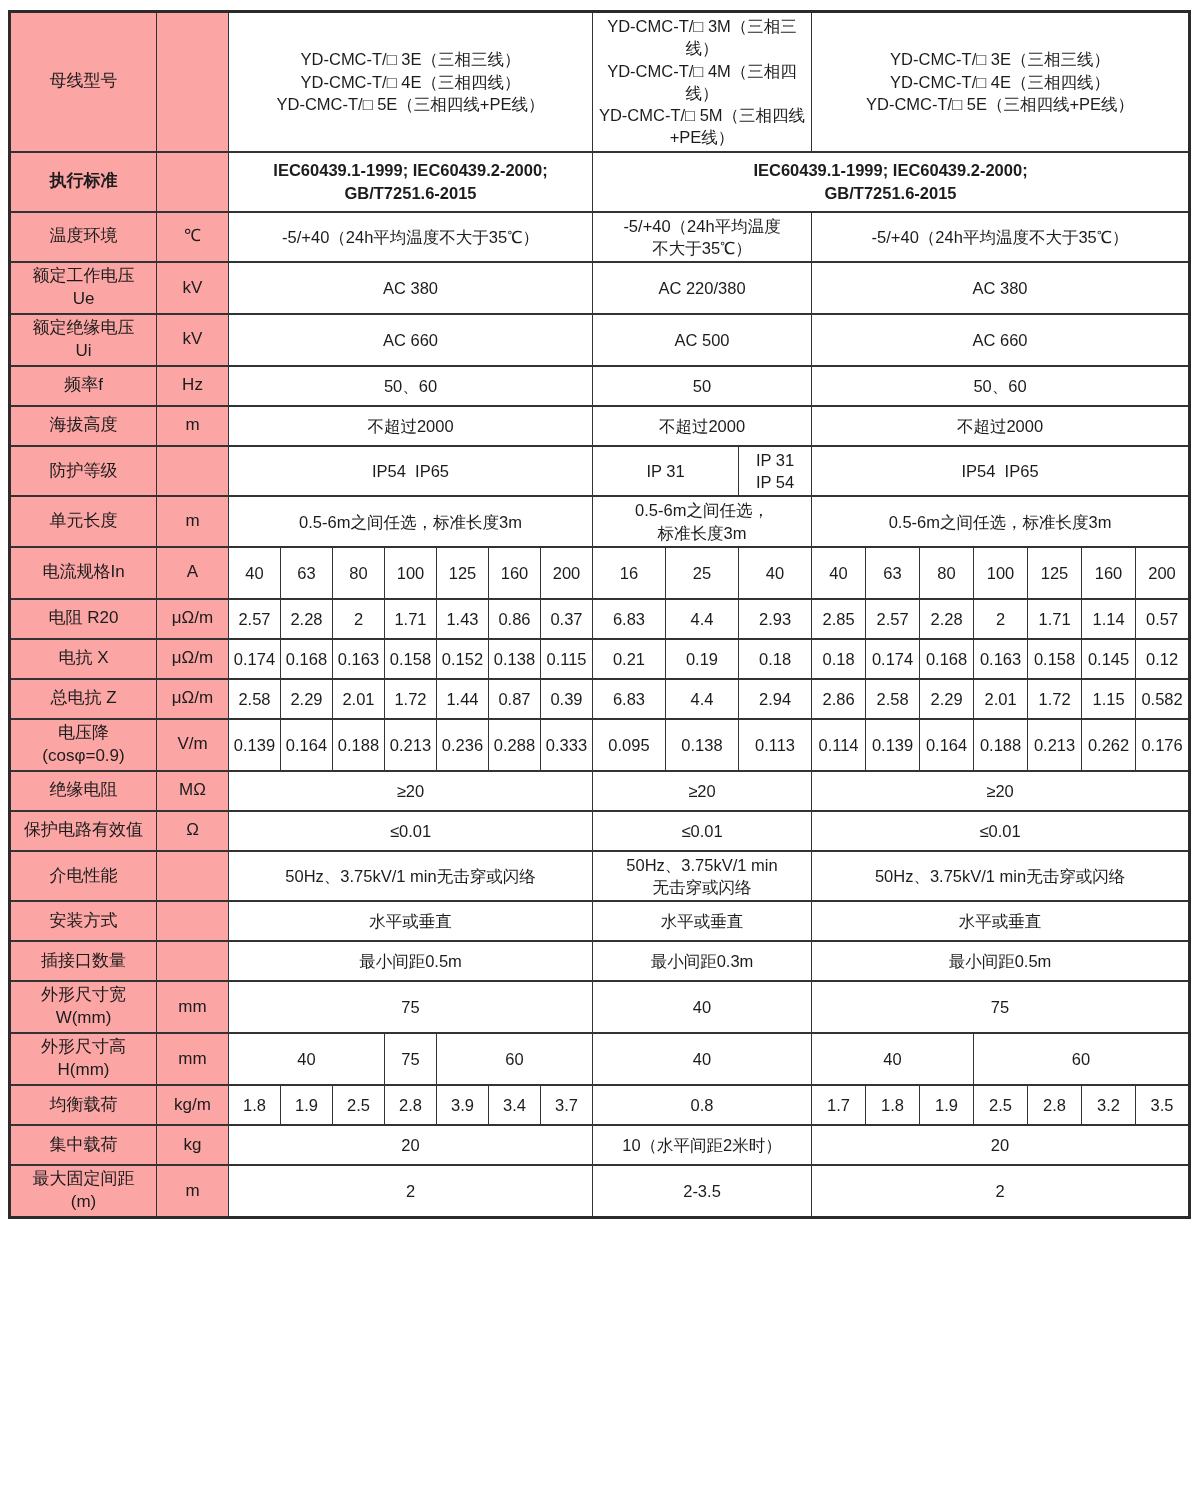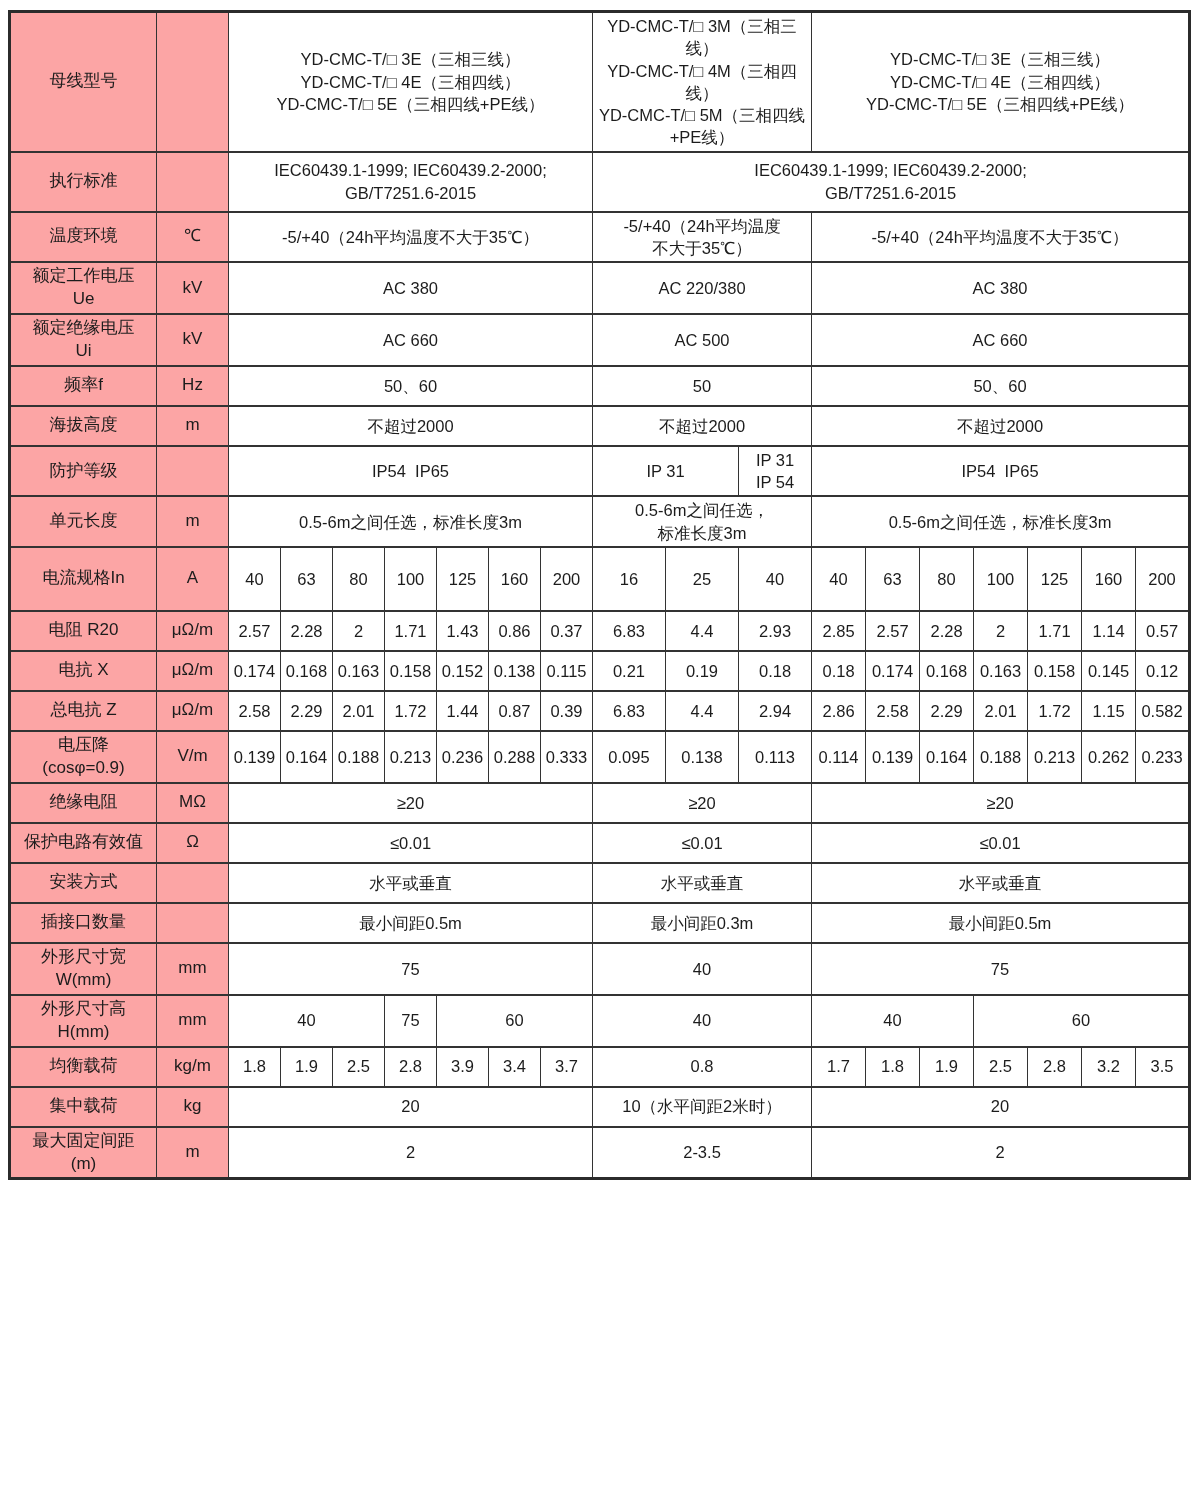--- a/index.html
+++ b/index.html
@@ -19,22 +19,22 @@
     font-size:16.5px;
     background:#ffffff;
   }
   table.spec td.lbl, table.spec td.unit{background:#fca5a5;font-size:17px;}
   td.hdr{font-size:17.5px;line-height:26px;}
   td.hdr-sm{font-size:13.5px;line-height:26px;}
   td.cur{font-size:17px;}
   td.sm{font-size:14px;}
   tr{height:40px;}
   tr.h1{height:86px;}
-  tr.h2{height:60px;}
-  tr.h10{height:64px;}
+  tr.h2{height:60px;font-weight:bold;}
+  tr.h10{height:52px;}
 </style>
 </head>
 <body>
 
 <div class="wrap">
 <table class="spec">
   <colgroup>
     <col style="width:147px">
         <col style="width:72px">
     <col style="width:52px">
@@ -243,41 +243,49 @@
     <td class="sm">0.333</td>
     <td>0.095</td>
     <td>0.138</td>
     <td>0.113</td>
     <td class="sm">0.114</td>
     <td class="sm">0.139</td>
     <td class="sm">0.164</td>
     <td class="sm">0.188</td>
     <td class="sm">0.213</td>
     <td class="sm">0.262</td>
-    <td class="sm">0.233</td>
+    <td class="sm">0.176</td>
   </tr>
 
 
 
   <tr>
     <td class="lbl">绝缘电阻</td>
     <td class="unit">MΩ</td>
     <td colspan="7">≥20</td>
     <td colspan="3">≥20</td>
     <td colspan="7">≥20</td>
   </tr>
 
   <tr>
     <td class="lbl">保护电路有效值</td>
     <td class="unit">Ω</td>
     <td colspan="7">≤0.01</td>
     <td colspan="3">≤0.01</td>
     <td colspan="7">≤0.01</td>
   </tr>
 
+  <tr>
+    <td class="lbl">介电性能</td>
+    <td class="unit"></td>
+    <td colspan="7">50Hz、3.75kV/1 min无击穿或闪络</td>
+    <td colspan="3">50Hz、3.75kV/1 min
+无击穿或闪络</td>
+    <td colspan="7">50Hz、3.75kV/1 min无击穿或闪络</td>
+  </tr>
 
   <tr>
     <td class="lbl">安装方式</td>
     <td class="unit"></td>
     <td colspan="7">水平或垂直</td>
     <td colspan="3">水平或垂直</td>
     <td colspan="7">水平或垂直</td>
   </tr>
 
   <tr>

